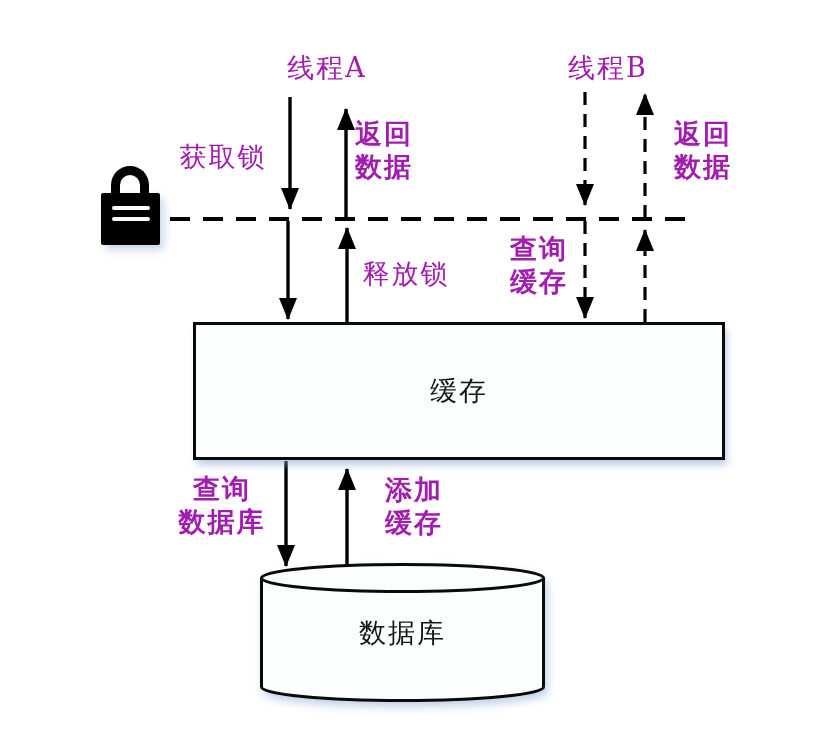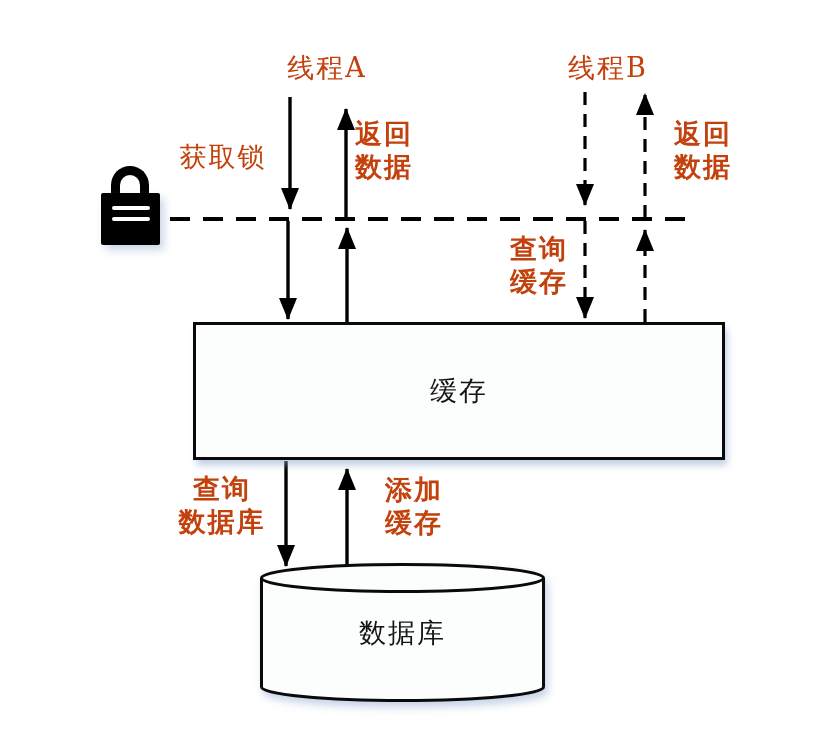--- a/index.html
+++ b/index.html
@@ -38,21 +38,21 @@
     stroke-dasharray: 20 13;
     fill: none;
   }
   .lbl {
     position: absolute;
     z-index: 3;
     transform: translateX(-50%);
     font-size: 27px;
     line-height: 33px;
     letter-spacing: 2px;
-    color: #c2410c;
+    color: #a21caf;
     text-align: center;
     white-space: nowrap;
   }
   .lbl span { display: block; font-weight: bold; }
   .cache-box {
     position: absolute;
     z-index: 2;
     left: 193px;
     top: 322px;
     width: 532px;
@@ -169,20 +169,21 @@
   <div class="lbl" style="left:327px; top:51px;">线程A</div>
   <div class="lbl" style="left:608px; top:51px;">线程B</div>
 
   <div class="lbl" style="left:223px; top:140px;">获取锁</div>
 
   <div class="lbl" style="left:384px; top:117px;">
     <span>返回</span>
     <span>数据</span>
   </div>
 
+  <div class="lbl" style="left:406px; top:257px;">释放锁</div>
 
   <div class="lbl" style="left:539px; top:232px;">
     <span>查询</span>
     <span>缓存</span>
   </div>
 
   <div class="lbl" style="left:703px; top:117px;">
     <span>返回</span>
     <span>数据</span>
   </div>

